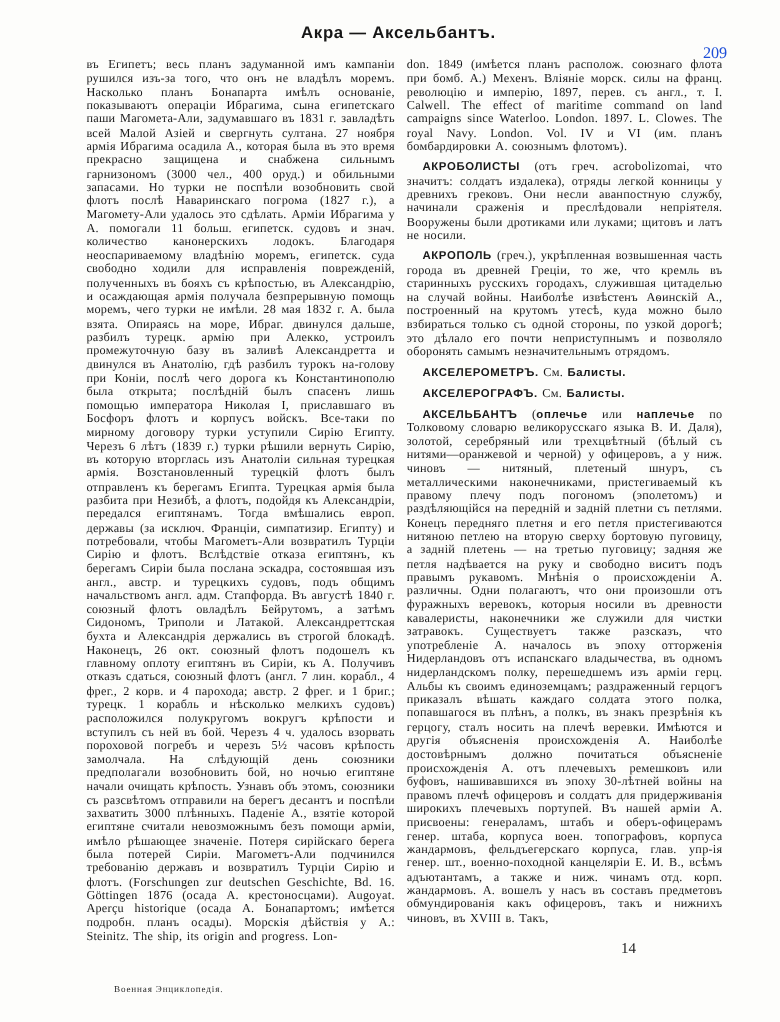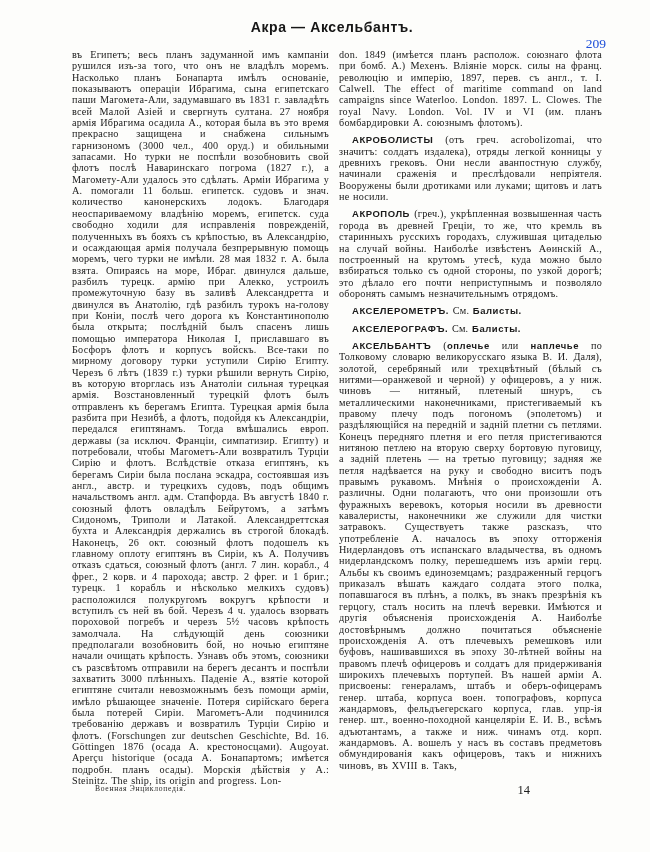--- a/index.html
+++ b/index.html
@@ -45,21 +45,21 @@
   p.para { margin: 0; padding: 0; }
   p.continuation { text-indent: 0; }
   p.entry { text-indent: 13px; margin-top: 6px; }
   .it { }
   .hw {
     font-family: "Liberation Sans", sans-serif;
     font-weight: bold; font-size: 0.93em; letter-spacing: 0.55px;
     font-style: normal;
   }
   .imprint {
-    position: absolute; left: 95px; top: 784px;
+    position: absolute; left: 95px; top: 820px;
     font-size: 7.6px; letter-spacing: 0.7px;
     color: #2a2a2a;
   }
   .sheet-number {
     position: absolute; right: 120px; top: 783px;
     font-size: 12.5px; color: #1c1c1c;
   }
 </style>
 </head>
 <body>

